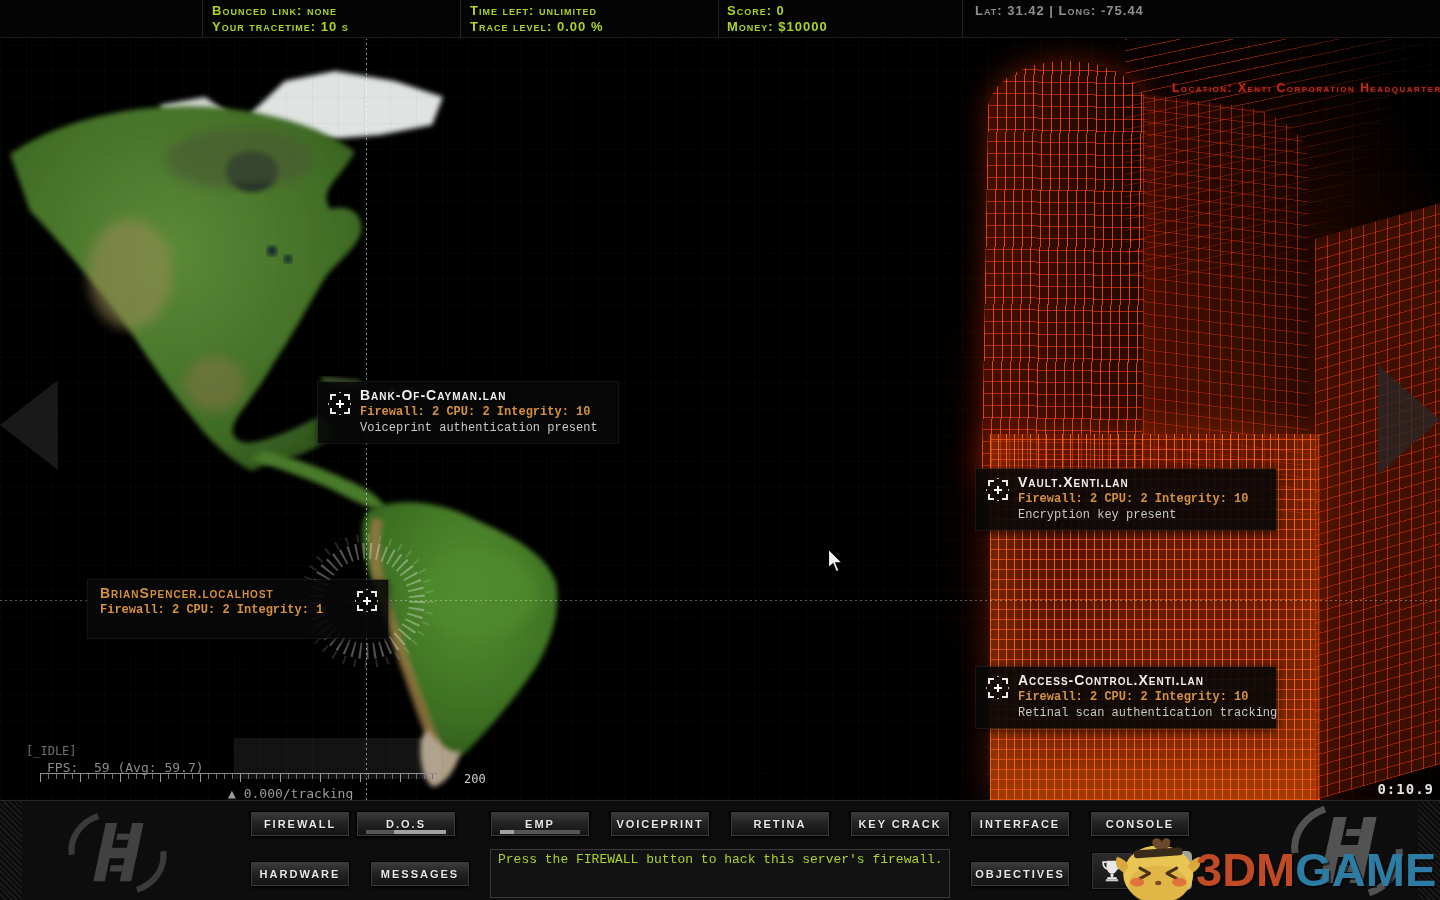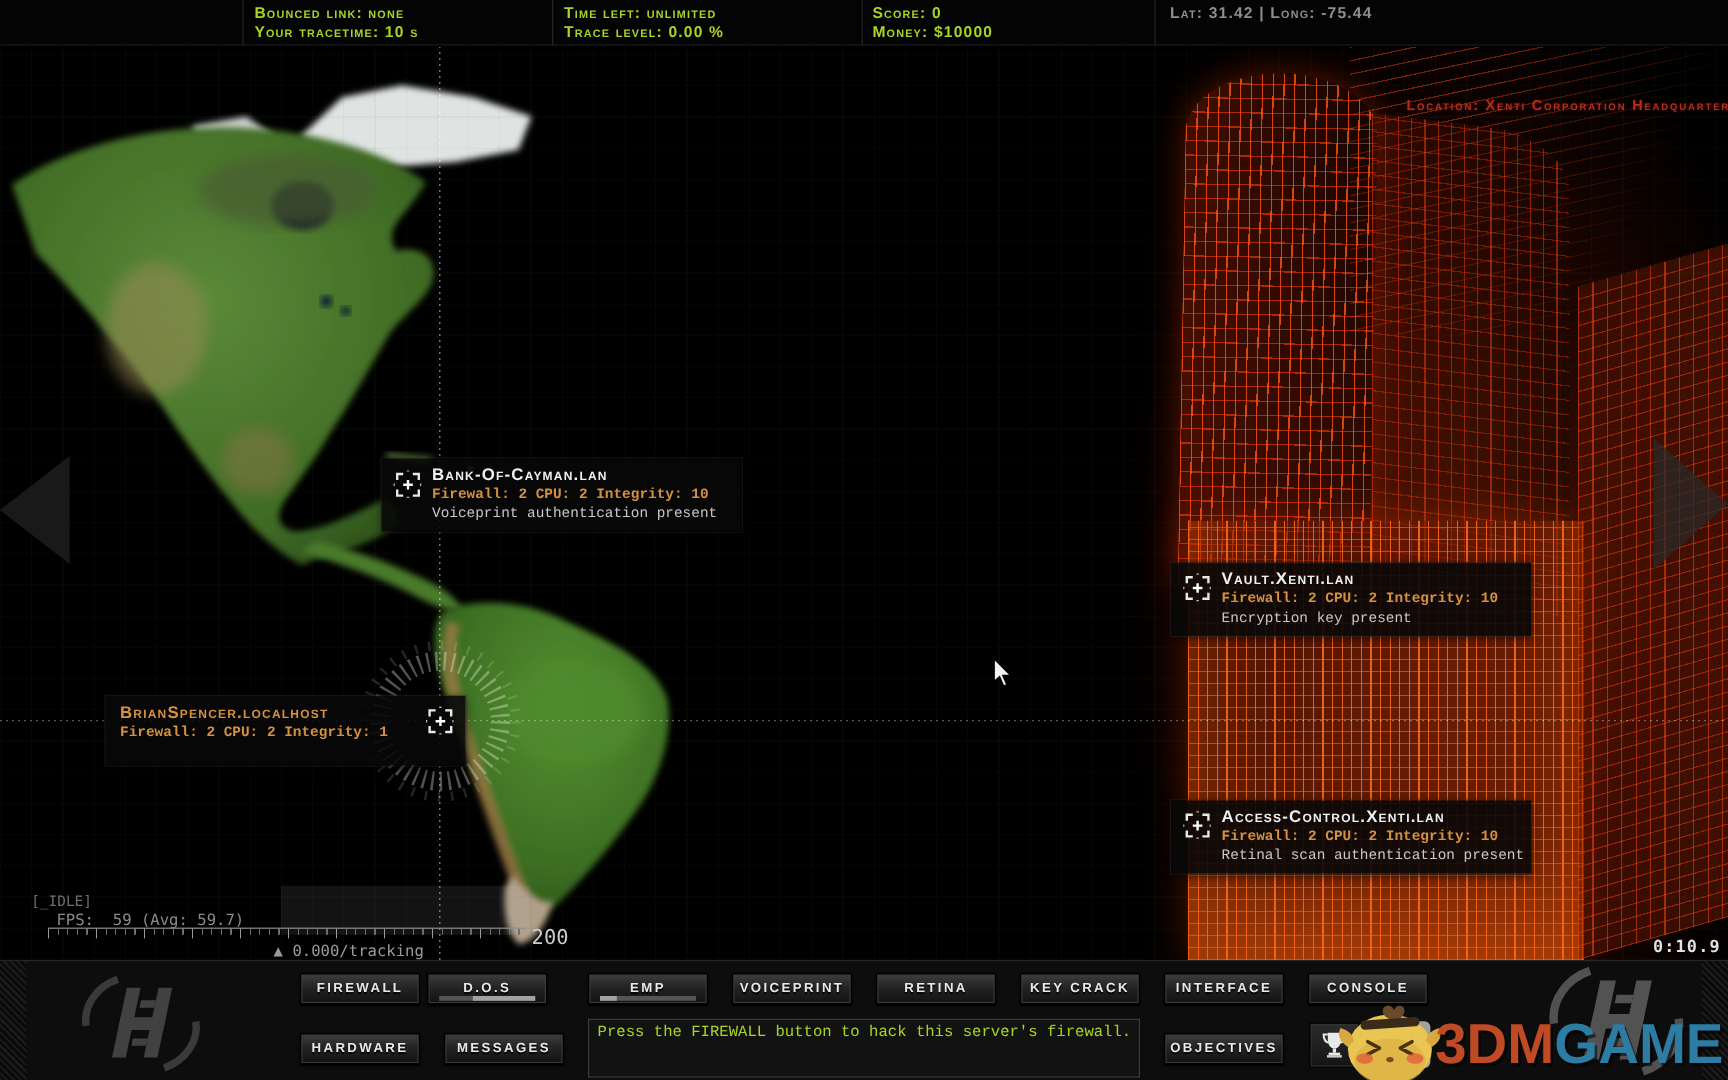--- a/index.html
+++ b/index.html
@@ -97,21 +97,21 @@
     border-left:62px solid rgba(40,40,40,.75); }
 
   
   .hud-text { position:absolute; font-family:"DejaVu Sans Mono", monospace; z-index:25;
               white-space:pre; }
   #idle-label { left:26px; top:705px; font-size:12px; color:#6e6e6e; }
   #fps-label  { left:10px; top:721px; font-size:13px; color:#8a8a8a;margin-left:37px; }
   #histogram  { position:absolute; left:234px; top:699px; width:207px; height:41px;
     background:rgba(190,190,190,.10); z-index:7; }
   #ruler-min { left:8px;  top:733px; font-size:13px; color:#cccccc;margin-top:39px; }
-  #ruler-max { left:443px; top:733px; font-size:17px; color:#cccccc; }
+  #ruler-max { left:464px; top:733px; font-size:12px; color:#cccccc; }
   #ruler-ticks { position:absolute; left:40px; top:734px; width:398px; height:9px; z-index:7;
     border-top:1px solid #909090;
     background:
       repeating-linear-gradient(90deg, #9a9a9a 0 1px, transparent 1px 40px),
       repeating-linear-gradient(90deg, #6f6f6f 0 1px, transparent 1px 8px);
     background-size:100% 9px, 100% 5px; background-repeat:no-repeat; }
   #tracking-label { left:228px; top:747px; font-size:13px; color:#9a9a9a; }
   #timer { left:1358px; top:742px; width:76px; text-align:right; font-size:14px;
     font-weight:bold; color:#e2e2e2; letter-spacing:1px; text-shadow:0 0 3px #000; z-index:25; }
 
@@ -286,21 +286,21 @@
       <div class="tt-stats">Firewall: 2 CPU: 2 Integrity: 10</div>
       <div class="tt-note">Encryption key present</div>
     </div>
     <div class="tooltip no-icon" style="left:88px;top:541px;height:58px">
       <div class="tt-title orange">BrianSpencer.localhost</div>
       <div class="tt-stats">Firewall: 2 CPU: 2 Integrity: 1</div>
     </div>
     <div class="tooltip" style="left:976px;top:628px">
       <div class="tt-title">Access-Control.Xenti.lan</div>
       <div class="tt-stats">Firewall: 2 CPU: 2 Integrity: 10</div>
-      <div class="tt-note">Retinal scan authentication present</div>
+      <div class="tt-note">Retinal scan authentication tracking</div>
     </div>
 
     <div id="idle-label" class="hud-text">[_IDLE]</div>
     <div id="fps-label" class="hud-text">FPS:  59 (Avg: 59.7)</div>
     <div id="histogram"></div>
     <div id="ruler-min" class="hud-text">-200</div>
     <div id="ruler-ticks"></div>
     <div id="ruler-max" class="hud-text">200</div>
     <div id="tracking-label" class="hud-text">▲ 0.000/tracking</div>
 

